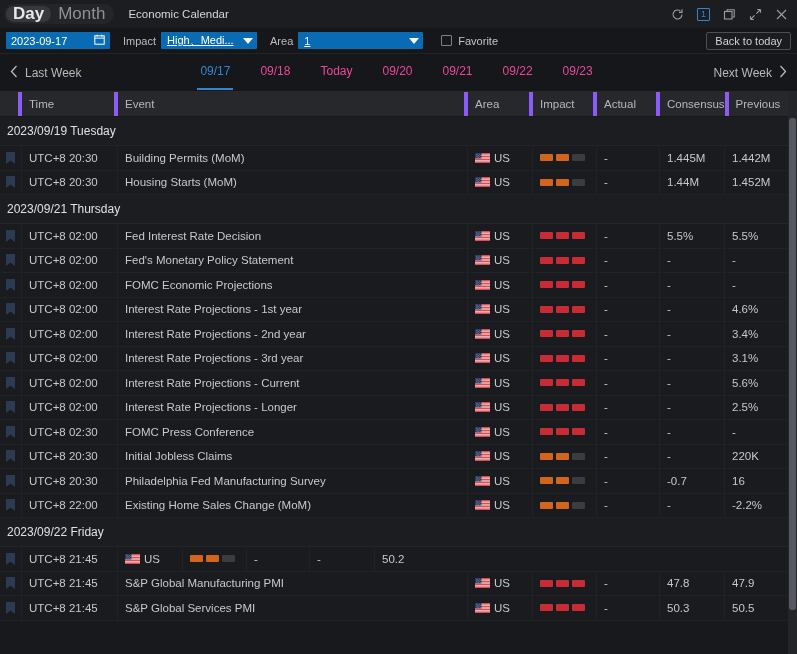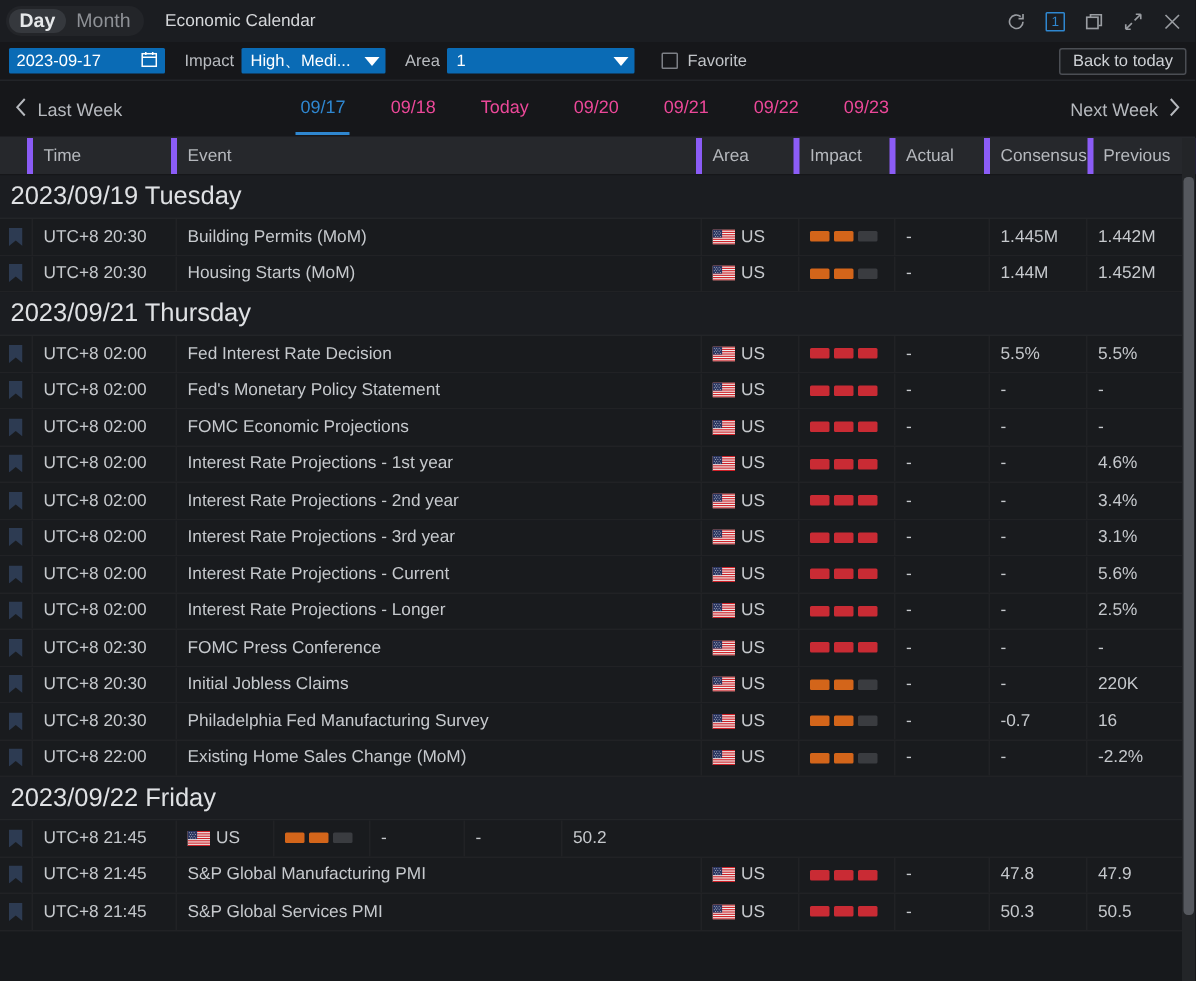--- a/index.html
+++ b/index.html
@@ -21,21 +21,21 @@
     position: relative;
   }
   .viewtabs {
     display: flex; align-items: center;
     background: #232529;
     border-radius: 11px;
     height: 20px; padding: 0 2px;
   }
   .viewtab {
     height: 16px; line-height: 16px;
-    padding: 0 7px; font-size: 13px;
+    padding: 0 7px; font-size: 17px;
     border-radius: 9px; cursor: pointer;
     color: #8e9196; white-space: nowrap;
   }
   .viewtab.active { background: #35383d; color: #e6e8ea; font-weight: bold; }
   .apptitle {
     margin-left: 14px; font-size: 11.5px; color: #d5d7da;
     white-space: nowrap;
   }
   .wincontrols {
     margin-left: auto; display: flex; align-items: center; gap: 11px;
@@ -60,21 +60,21 @@
     width: 104px; height: 17px;
     background: #0a6bb5; color: #fff;
     font-size: 11px; display: flex; align-items: center;
     padding: 0 5px; border-radius: 1px; cursor: pointer;
   }
   .datefield span.dv { flex: 1; }
   .lbl { font-size: 11px; color: #b9bcc0; margin: 0 5px 0 13px; white-space: nowrap; }
   .dropdown {
     height: 17px; background: #0a6bb5; color: #fff;
     font-size: 11px; display: flex; align-items: center;
-    padding: 0 4px 0 6px; border-radius: 1px; cursor: pointer;
+    padding: 0 4px 0 6px; border-radius: 1px; cursor: pointer; text-decoration: underline;
   }
   .dropdown .dv { flex: 1; white-space: nowrap; overflow: hidden; }
   .dd-impact { width: 96px; }
   .dd-area { width: 125px; }
   .caret {
     width: 0; height: 0; margin-left: 6px;
     border-left: 5px solid transparent; border-right: 5px solid transparent;
     border-top: 6px solid #fff;
   }
   .favwrap { display: flex; align-items: center; margin-left: 18px; cursor: pointer; }
@@ -131,21 +131,21 @@
   .c-time  { flex: 0 0 96px; }
   .c-event { flex: 0 0 350px; }
   .c-area  { flex: 0 0 65px; }
   .c-impact{ flex: 0 0 64px; }
   .c-actual{ flex: 0 0 63px; }
   .c-cons  { flex: 0 0 65px; }
   .c-prev  { flex: 1 1 auto; }
 
   .sechead {
     height: 29px; display: flex; align-items: center;
-    padding-left: 7px; font-size: 17px; color: #dfe1e4;
+    padding-left: 7px; font-size: 12px; color: #dfe1e4;
     background: #1b1d21; border-bottom: 1px solid #232528;
   }
   .row {
     height: 24.5px; display: flex; align-items: stretch;
     border-bottom: 1px solid #212225;
     font-size: 11.5px; color: #c6c9cd;
     background: #191b1e;
   }
   .row .cell {
     display: flex; align-items: center; padding-left: 7px;

